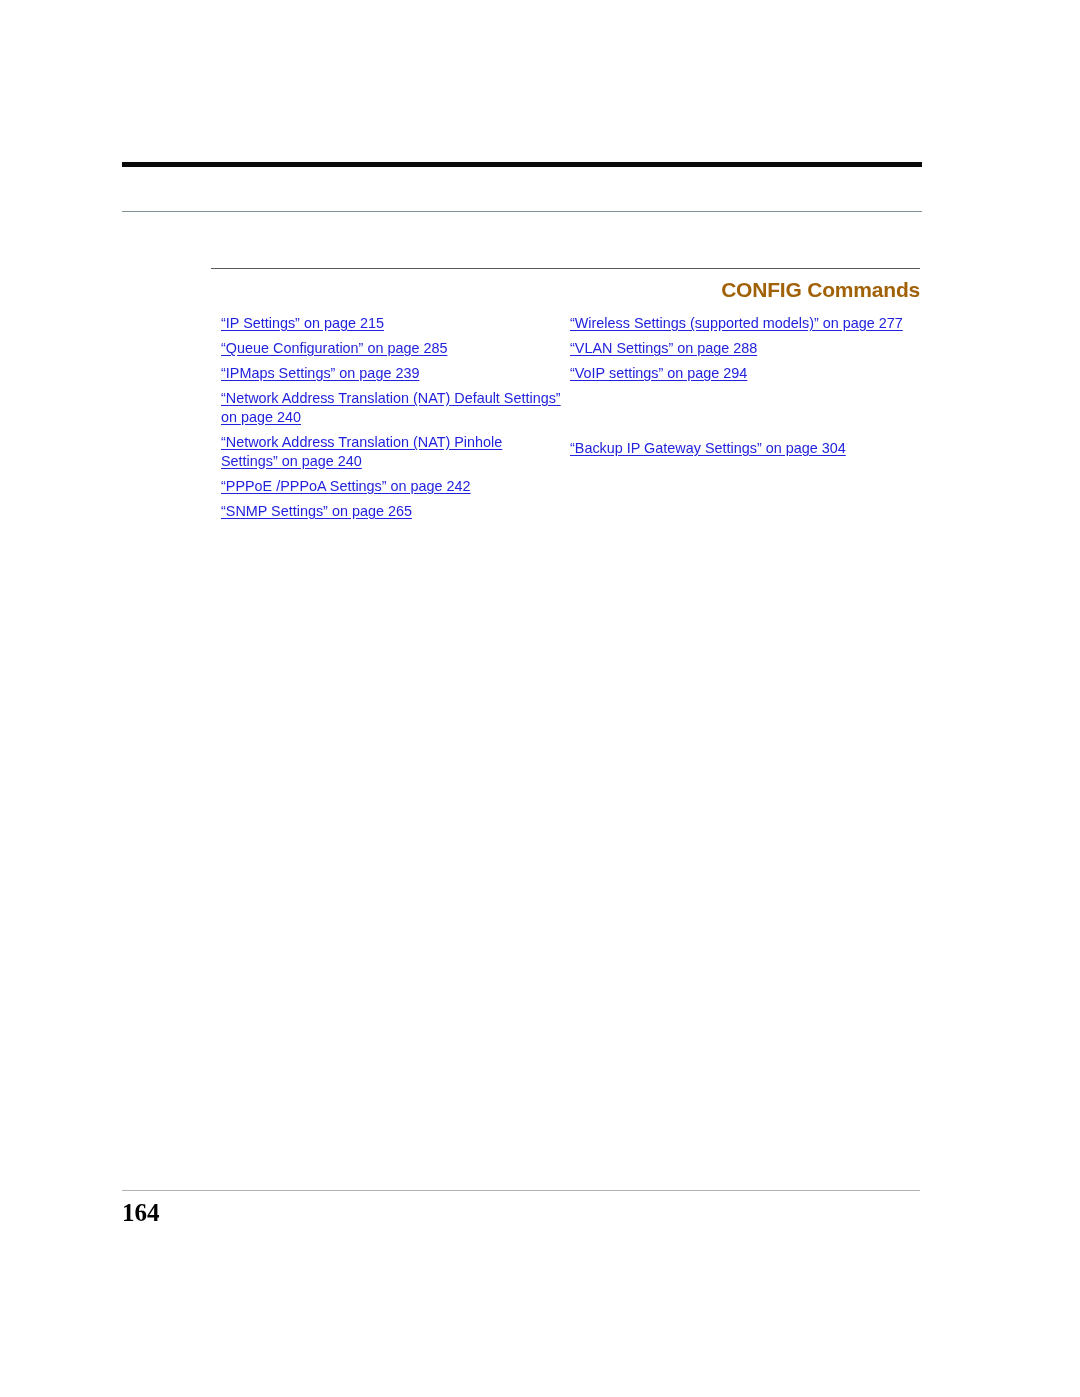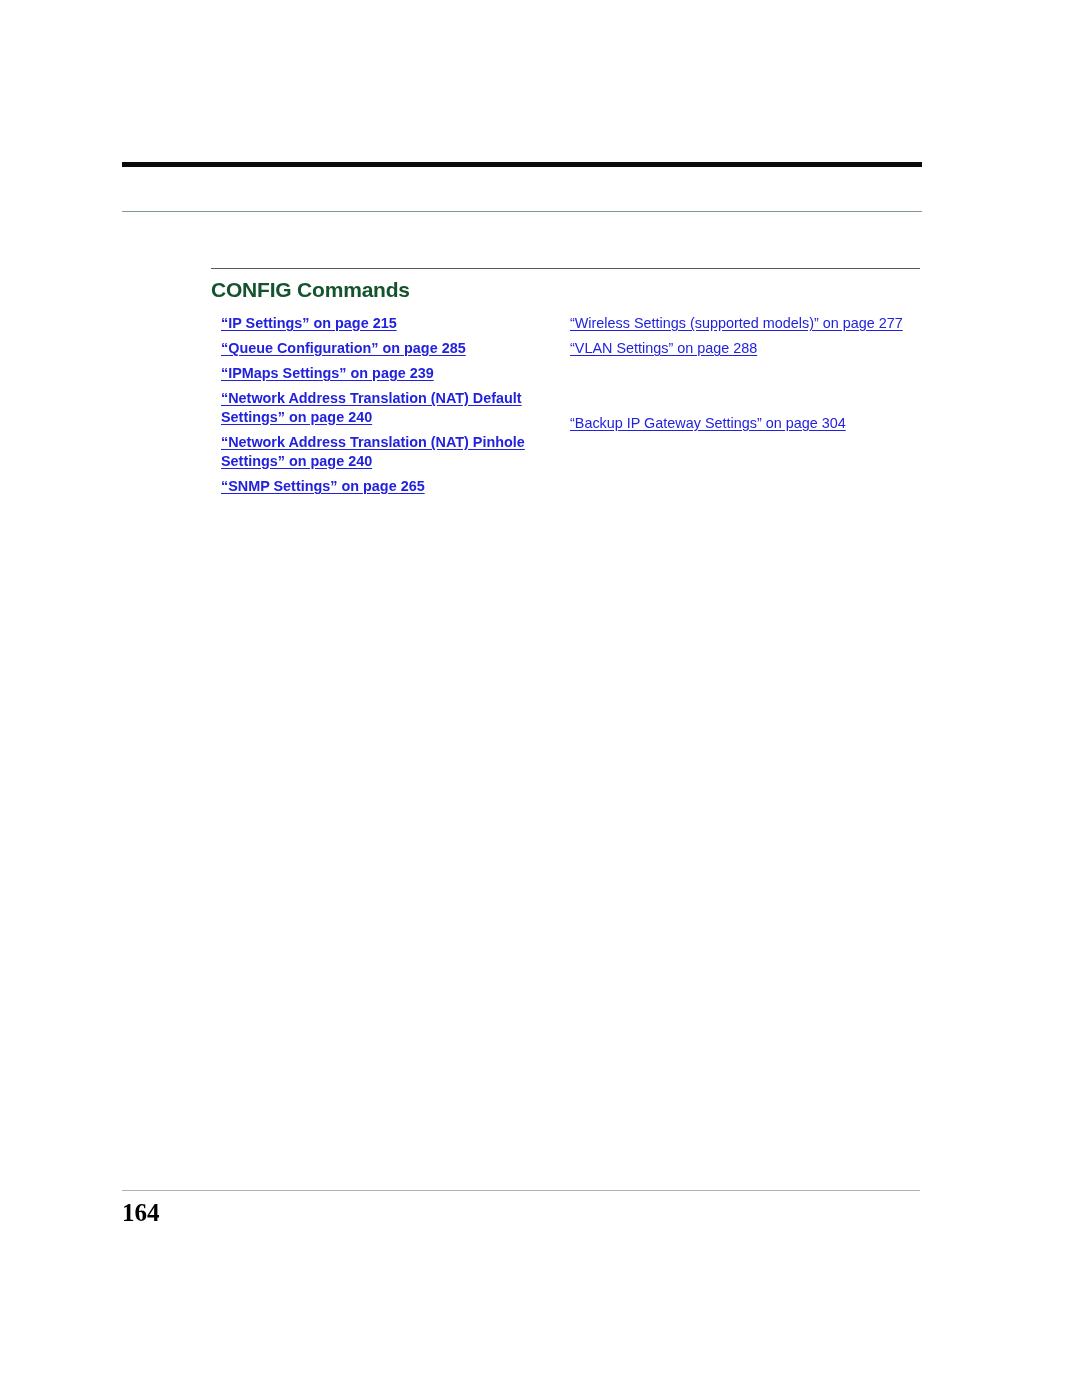--- a/index.html
+++ b/index.html
@@ -48,42 +48,42 @@
     top: 268px;
     width: 709px;
   }
   .rule-title-top {
     width: 709px;
     height: 1px;
     background: #5a5a5a;
   }
   .page-title {
     margin-top: 9px;
-    text-align: left;
+    text-align: right;
     font-family: "Liberation Sans", sans-serif;
     font-weight: bold;
     font-size: 21px;
     letter-spacing: -0.2px;
-    color: #14532d;
+    color: #a16207;
     line-height: 1.1;
   }
 
   
   .xref-columns {
     position: absolute;
     left: 221px;
     top: 314px;
     width: 700px;
     display: block;
   }
   .xref-col {
     position: absolute;
     top: 0;
   }
-  .xref-col.left  { left: 0px;   width: 340px; font-weight: bold; }
+  .xref-col.left  { left: 0px;   width: 340px; }
   .xref-col.right { left: 349px; width: 351px; }
 
   .xref-item {
     font-family: "Liberation Sans", sans-serif;
     font-size: 14.4px;
     line-height: 18px;
     color: #2222dd;
     margin-bottom: 7px;
     white-space: normal;
   }
@@ -138,25 +138,27 @@
     <div class="page-title">CONFIG Commands</div>
   </div>
 
   <div class="xref-columns">
     <div class="xref-col left" id="col-left">
         <div class="xref-item"><a class="xlink">“IP Settings” on page 215</a></div>
         <div class="xref-item"><a class="xlink">“Queue Configuration” on page 285</a></div>
         <div class="xref-item"><a class="xlink">“IPMaps Settings” on page 239</a></div>
         <div class="xref-item two-line"><a class="xlink">“Network Address Translation (NAT) Default Settings” on page 240</a></div>
         <div class="xref-item two-line"><a class="xlink">“Network Address Translation (NAT) Pinhole Settings” on page 240</a></div>
+        <div class="xref-item"><a class="xlink">“PPPoE /PPPoA Settings” on page 242</a></div>
         <div class="xref-item"><a class="xlink">“SNMP Settings” on page 265</a></div>
       </div>
     <div class="xref-col right" id="col-right">
         <div class="xref-item"><a class="xlink">“Wireless Settings (supported models)” on page 277</a></div>
         <div class="xref-item"><a class="xlink">“VLAN Settings” on page 288</a></div>
+        <div class="xref-item"><a class="xlink">“VoIP settings” on page 294</a></div>
         <div class="xref-spacer"></div>
         <div class="xref-spacer"></div>
         <div class="xref-item"><a class="xlink">“Backup IP Gateway Settings” on page 304</a></div>
       </div>
   </div>
 
   <div class="rule-footer"></div>
   <div class="folio">164</div>
 
 </div>

